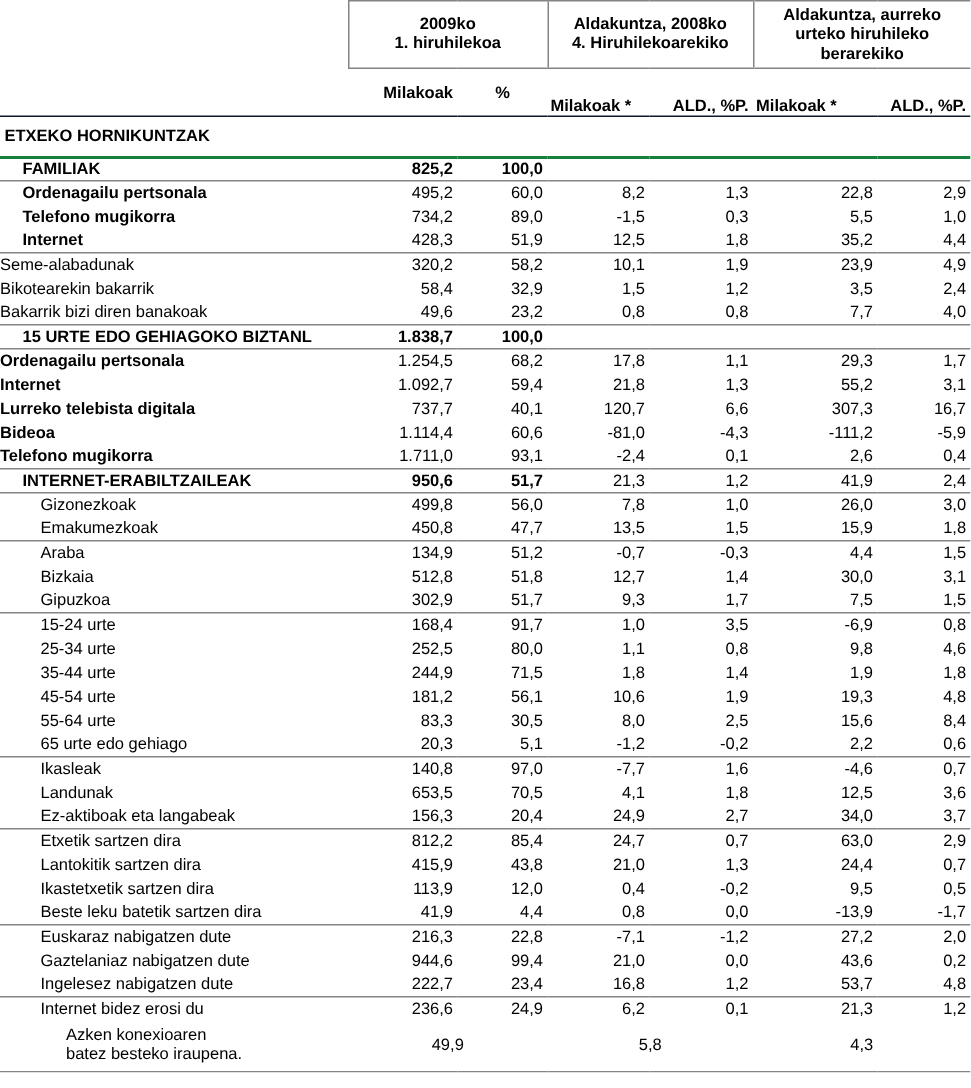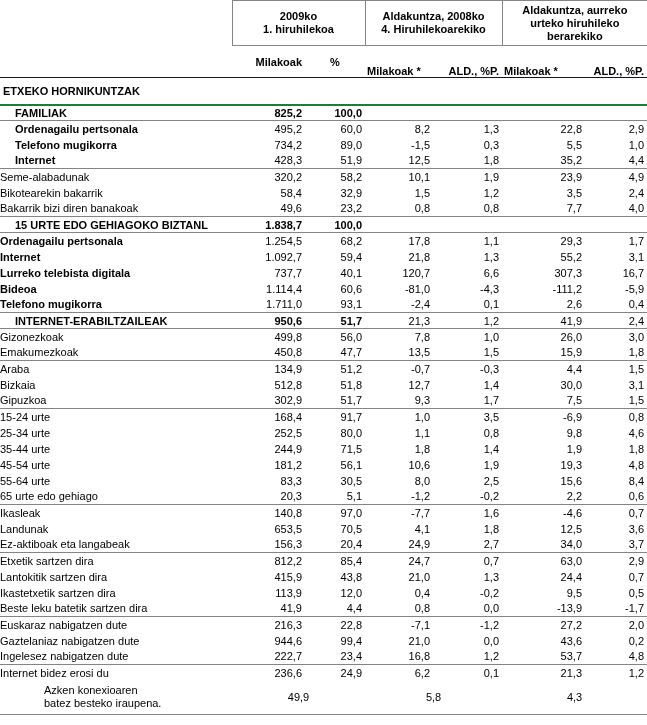--- a/index.html
+++ b/index.html
@@ -32,21 +32,21 @@
   tr.section-row td { border-bottom:2px solid #15803d; font-weight:bold; padding-left:3px; }
 
   
   tbody tr.data { height:16px; }
   tbody tr.sep td { border-bottom:1px solid #848484; }
   td.label { text-overflow:clip; overflow:hidden;margin-top:27px; }
   td.num { text-align:right; padding-right:3px; }
   .b { font-weight:bold; }
   .lvl1 { padding-left:15px; }
   .lvl2 { }
-  .lvl3 { }
+  .lvl3 { padding-left:27px; }
 
   
   tr.footer-row { height:34px; }
   tr.footer-row td { border-bottom:1px solid #848484; }
   td.footer-label { white-space:pre-line; line-height:13px; padding-left:44px; }
   td.footer-val { text-align:center; }
 </style>
 </head>
 <body>
 

